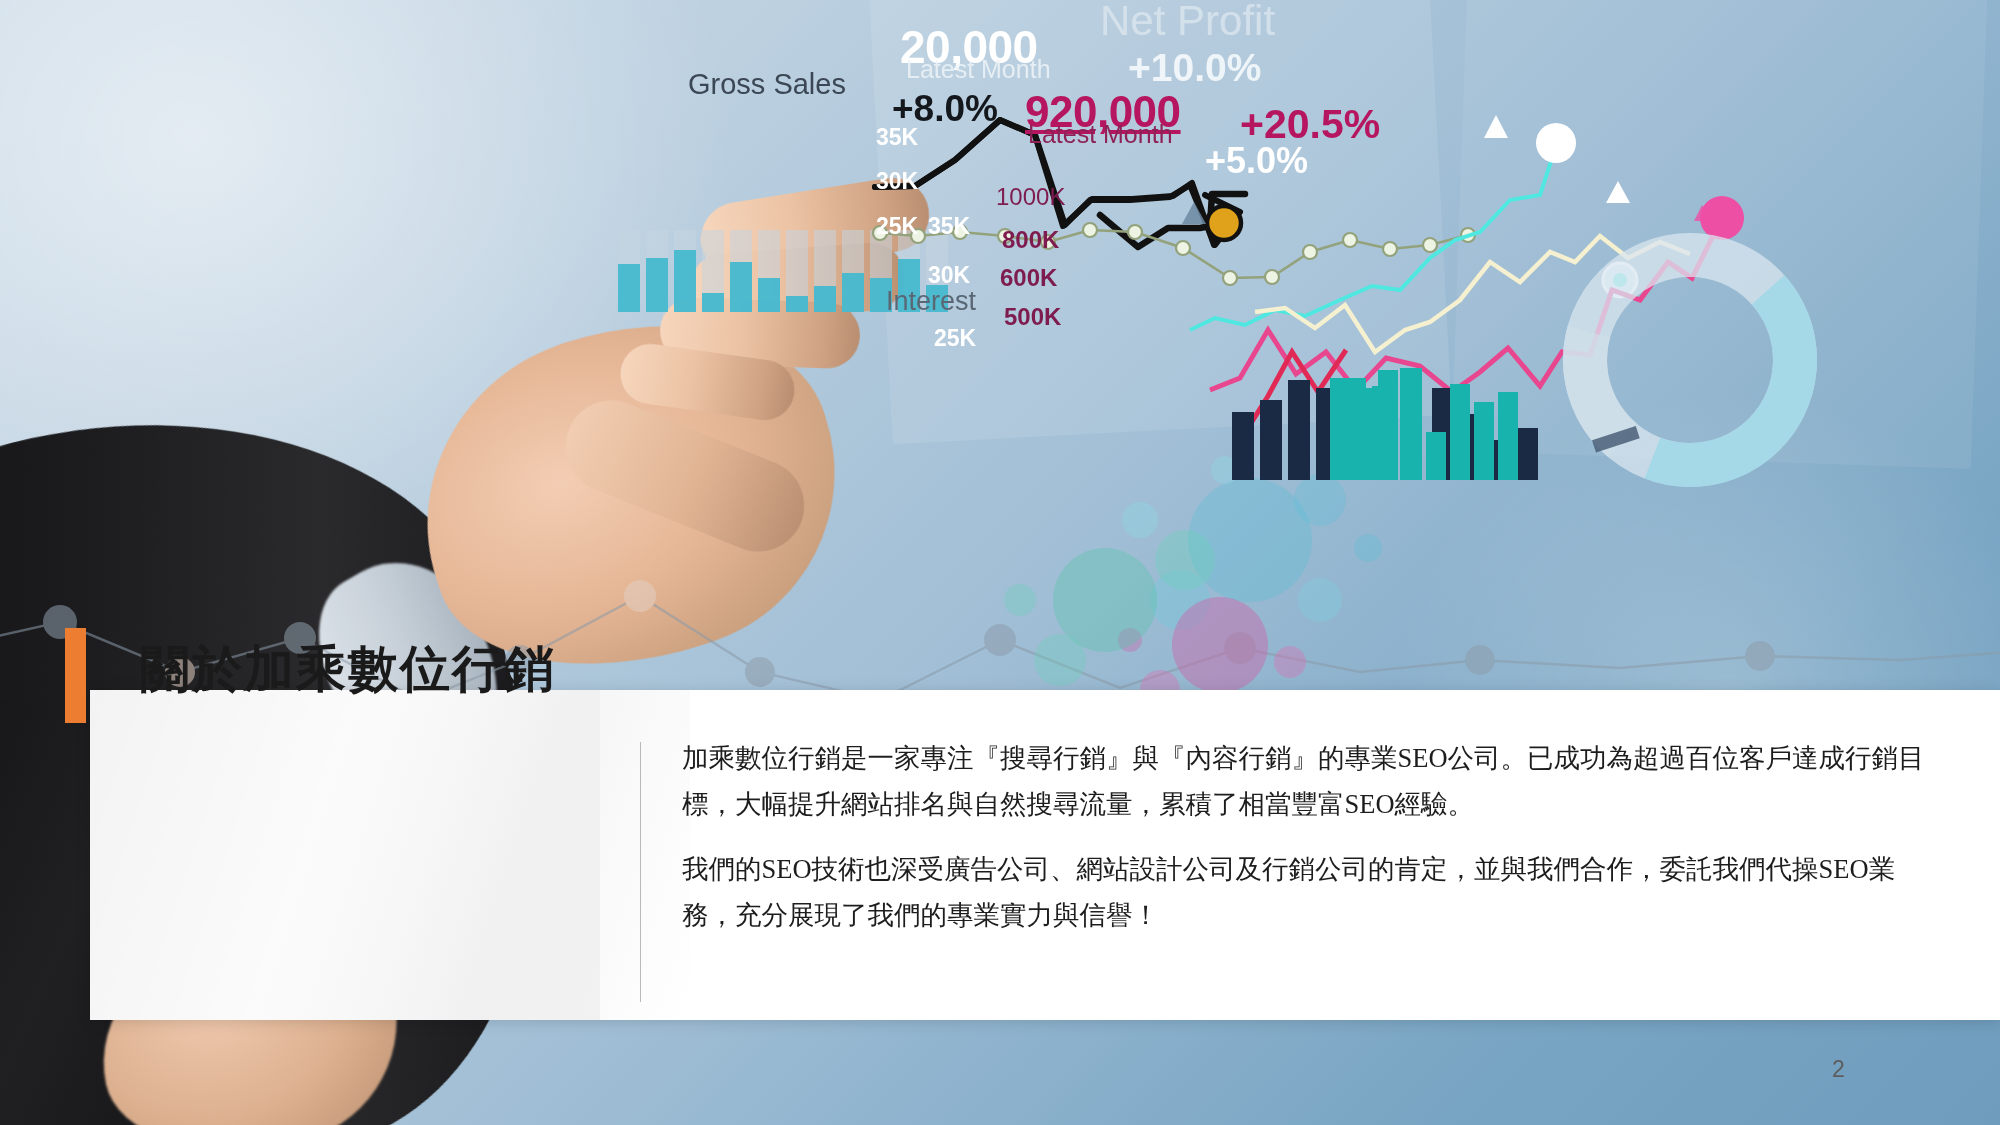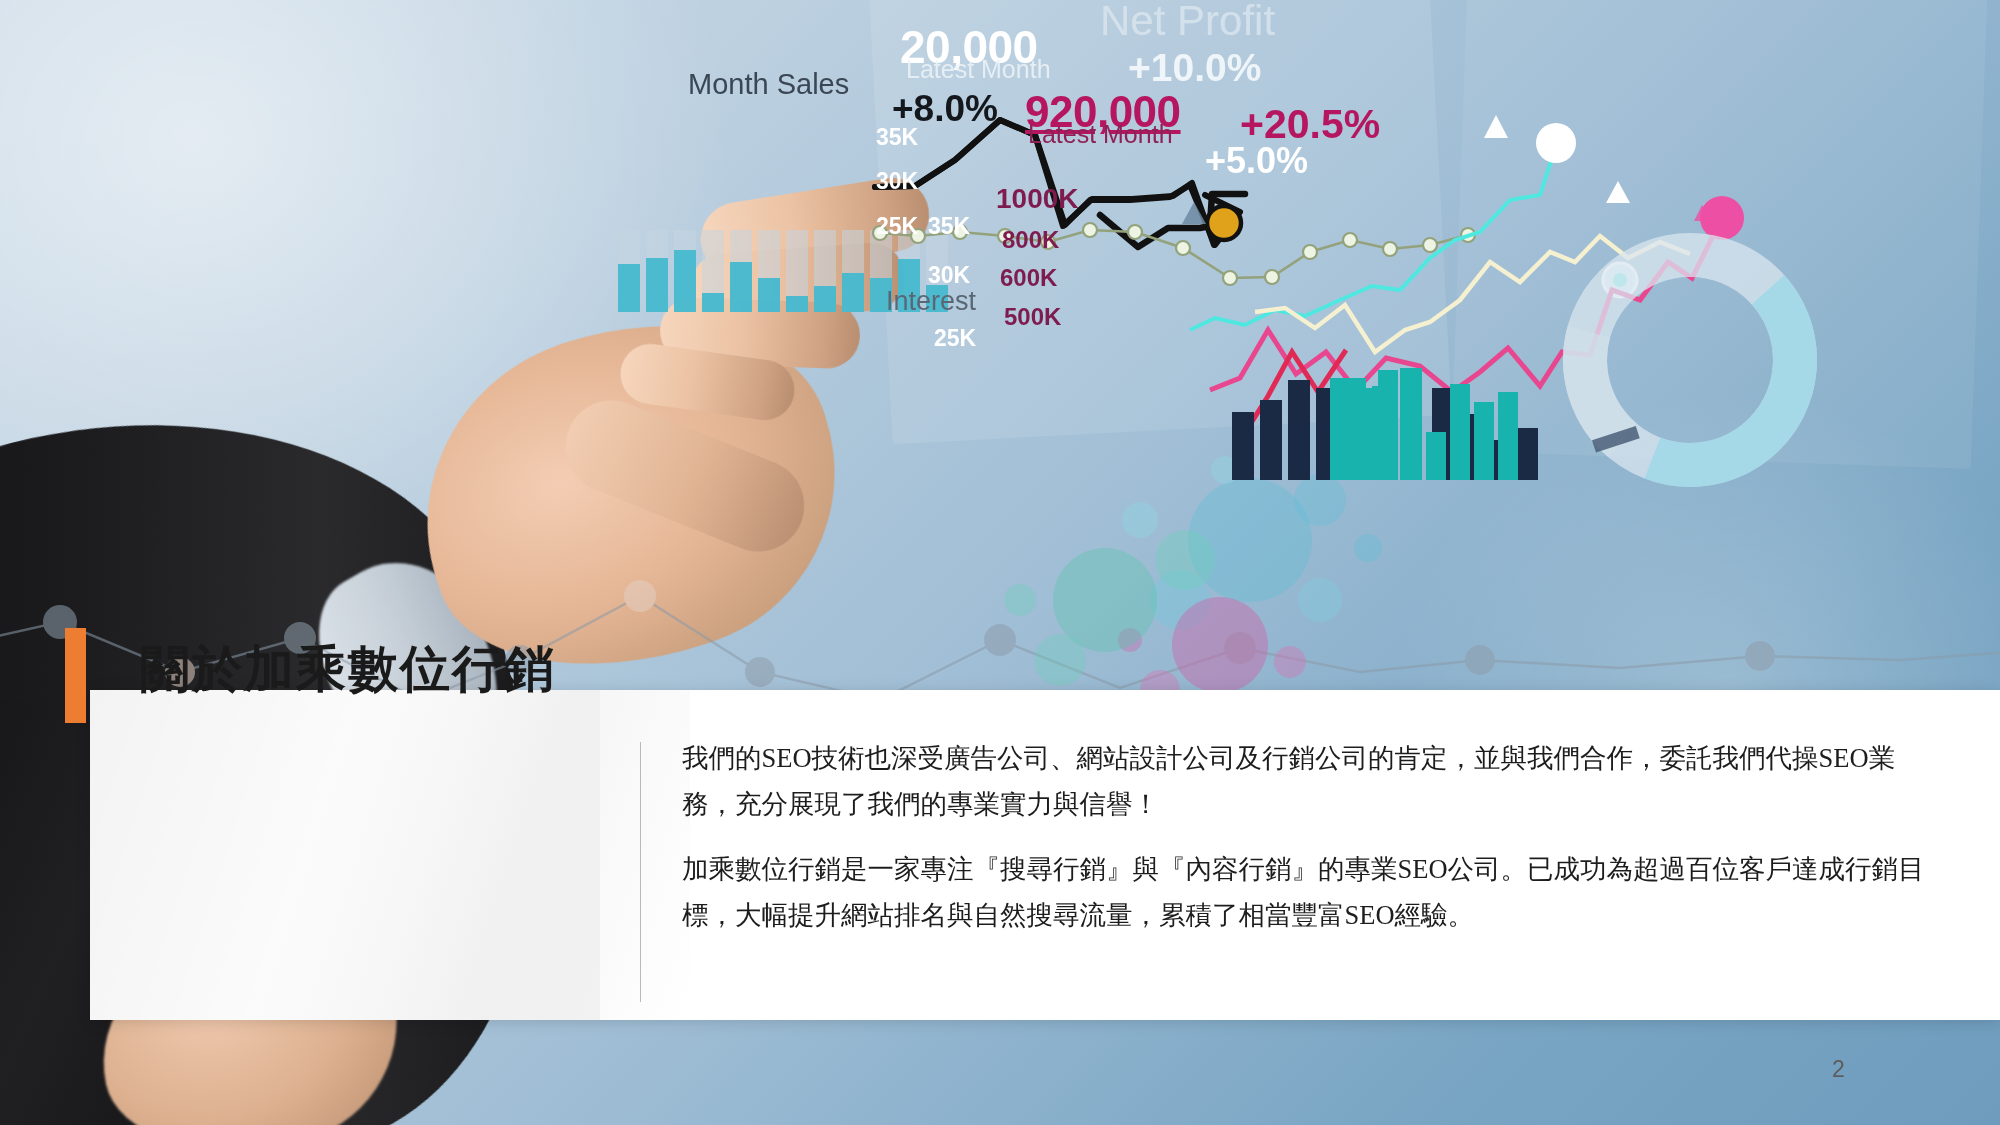--- a/index.html
+++ b/index.html
@@ -361,21 +361,21 @@
 
     <g>
       <polygon points="1194,202 1182,224 1206,224" fill="#6d8aa3" opacity=".85"></polygon>
       <polygon points="1496,115 1484,138 1508,138" fill="#ffffff"></polygon>
       <polygon points="1618,181 1606,203 1630,203" fill="#ffffff"></polygon>
       <polygon points="1702,205 1694,221 1711,221" fill="#ED4FA4" opacity=".8"></polygon>
     </g>
   </svg>
 
   <div class="gfx">
-    <div class="lbl" style="left:688px;top:70px;font-size:29px;color:#3b4754;font-weight:400;">Month Sales</div>
+    <div class="lbl" style="left:688px;top:70px;font-size:29px;color:#3b4754;font-weight:400;">Gross Sales</div>
 
     <div class="lbl" style="left:900px;top:24px;font-size:46px;font-weight:700;color:#ffffff;letter-spacing:-.5px;">20,000</div>
     <div class="lbl" style="left:906px;top:57px;font-size:25px;color:#eef4f8;opacity:.85;">Latest Month</div>
 
     <div class="lbl" style="left:892px;top:90px;font-size:37px;font-weight:700;color:#14181d;">+8.0%</div>
 
     <div class="lbl" style="left:1100px;top:0px;font-size:42px;color:#e6eef4;opacity:.62;">Net Profit</div>
     <div class="lbl" style="left:1128px;top:48px;font-size:39px;font-weight:700;color:#f4f9fc;opacity:.92;">+10.0%</div>
 
     <div class="lbl" style="left:1025px;top:90px;font-size:44px;font-weight:700;color:#B6155F;letter-spacing:-.5px;text-decoration:underline;">920,000</div>
@@ -387,36 +387,36 @@
     <div class="lbl" style="left:876px;top:126px;font-size:23px;font-weight:700;color:#ffffff;">35K</div>
     <div class="lbl" style="left:876px;top:170px;font-size:23px;font-weight:700;color:#ffffff;">30K</div>
     <div class="lbl" style="left:876px;top:215px;font-size:23px;font-weight:700;color:#ffffff;">25K</div>
 
     <div class="lbl" style="left:928px;top:215px;font-size:23px;font-weight:700;color:#ffffff;">35K</div>
     <div class="lbl" style="left:928px;top:264px;font-size:23px;font-weight:700;color:#ffffff;">30K</div>
     <div class="lbl" style="left:934px;top:327px;font-size:23px;font-weight:700;color:#ffffff;">25K</div>
 
     <div class="lbl" style="left:886px;top:288px;font-size:27px;color:#5a6875;">Interest</div>
 
-    <div class="lbl" style="left:996px;top:185px;font-size:28px;font-weight:700;color:#7e1c4f;">1000K</div>
+    <div class="lbl" style="left:996px;top:185px;font-size:24px;font-weight:400;color:#7e1c4f;">1000K</div>
     <div class="lbl" style="left:1002px;top:228px;font-size:24px;font-weight:700;color:#7e1c4f;">800K</div>
     <div class="lbl" style="left:1000px;top:266px;font-size:24px;font-weight:700;color:#7e1c4f;">600K</div>
     <div class="lbl" style="left:1004px;top:305px;font-size:24px;font-weight:700;color:#7e1c4f;">500K</div>
   </div>
 
   <div id="card"></div>
   <div id="card-white-right"></div>
   <div id="card-sheen"></div>
 
   <div id="accent-bar"></div>
 
   <h1 id="title">關於加乘數位行銷</h1>
 
   <div id="divider"></div>
 
   <div id="body">
+    <p>加乘數位行銷是一家專注『搜尋行銷』與『內容行銷』的專業SEO公司。已成功為超過百位客戶達成行銷目標，大幅提升網站排名與自然搜尋流量，累積了相當豐富SEO經驗。</p>
     <p>我們的SEO技術也深受廣告公司、網站設計公司及行銷公司的肯定，並與我們合作，委託我們代操SEO業務，充分展現了我們的專業實力與信譽！</p>
-    <p>加乘數位行銷是一家專注『搜尋行銷』與『內容行銷』的專業SEO公司。已成功為超過百位客戶達成行銷目標，大幅提升網站排名與自然搜尋流量，累積了相當豐富SEO經驗。</p>
   </div>
 
   <div id="pagenum">2</div>
 
 </div>
 
 </body></html>

